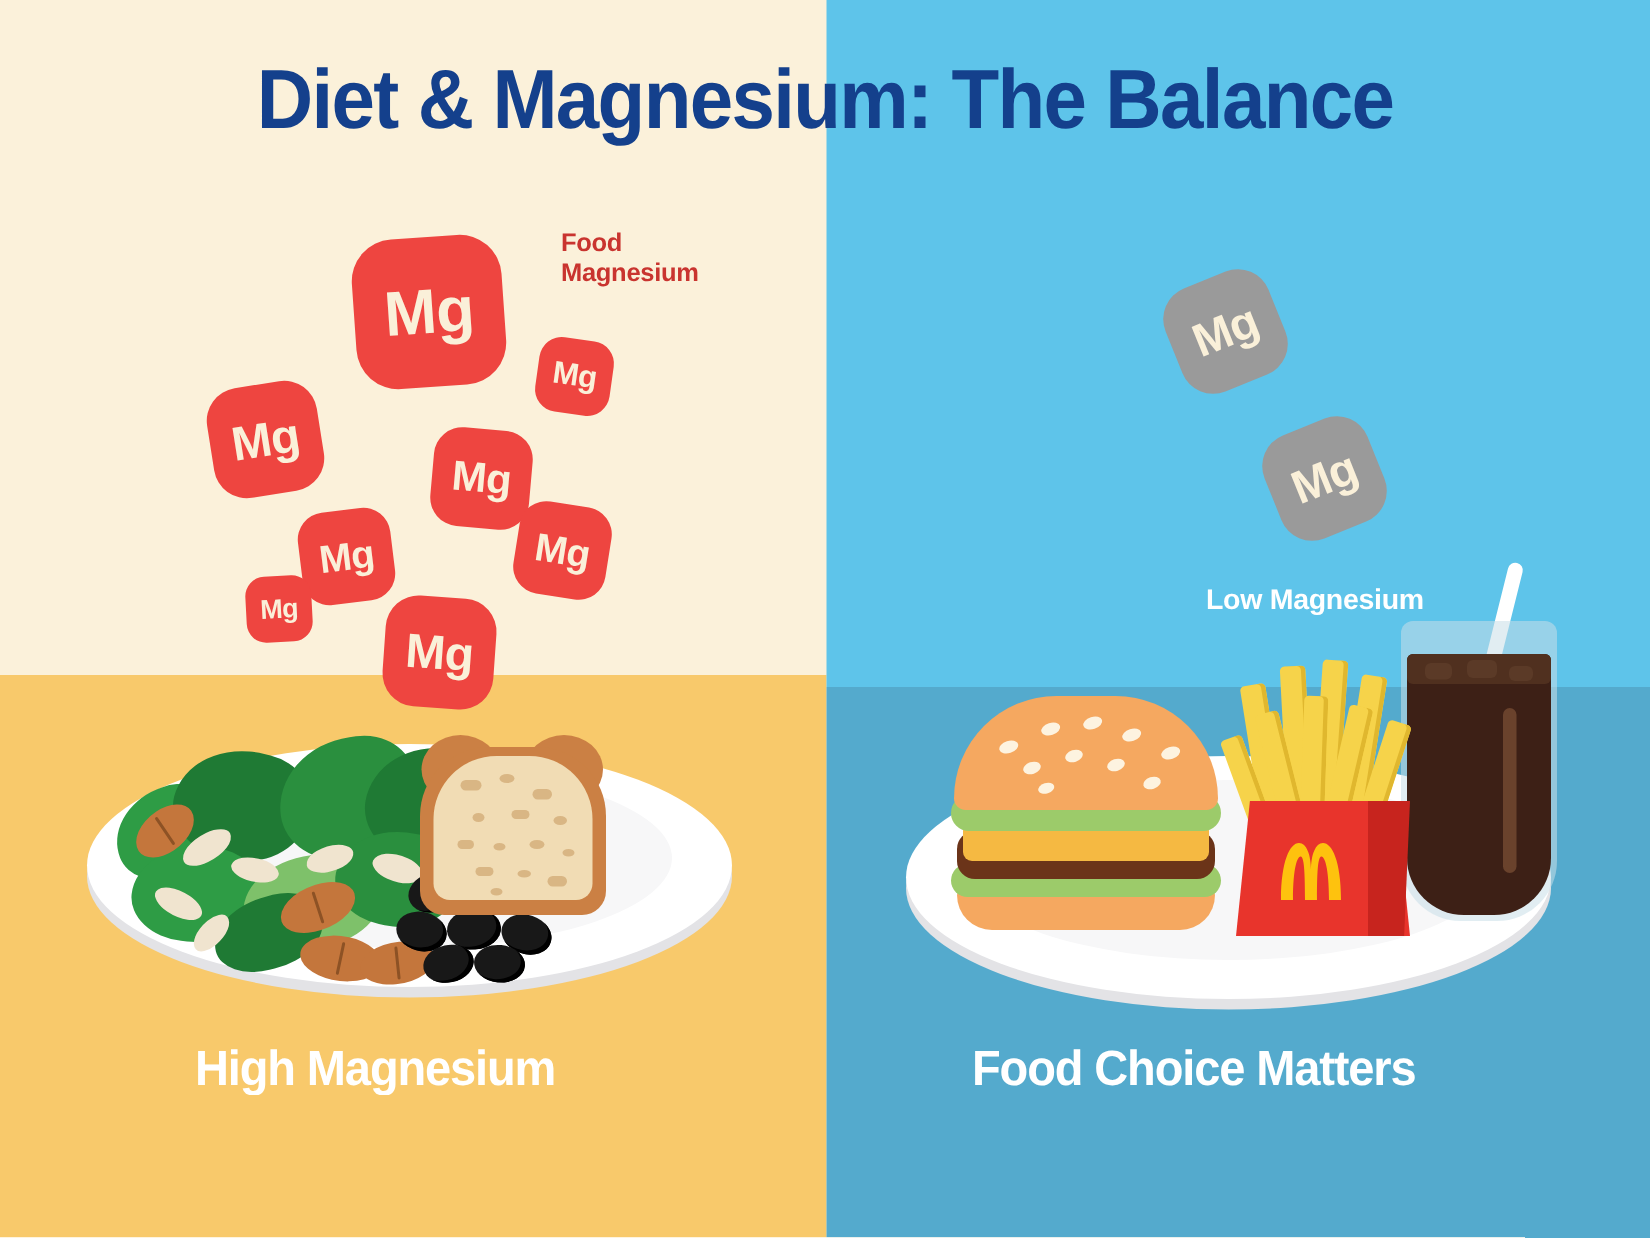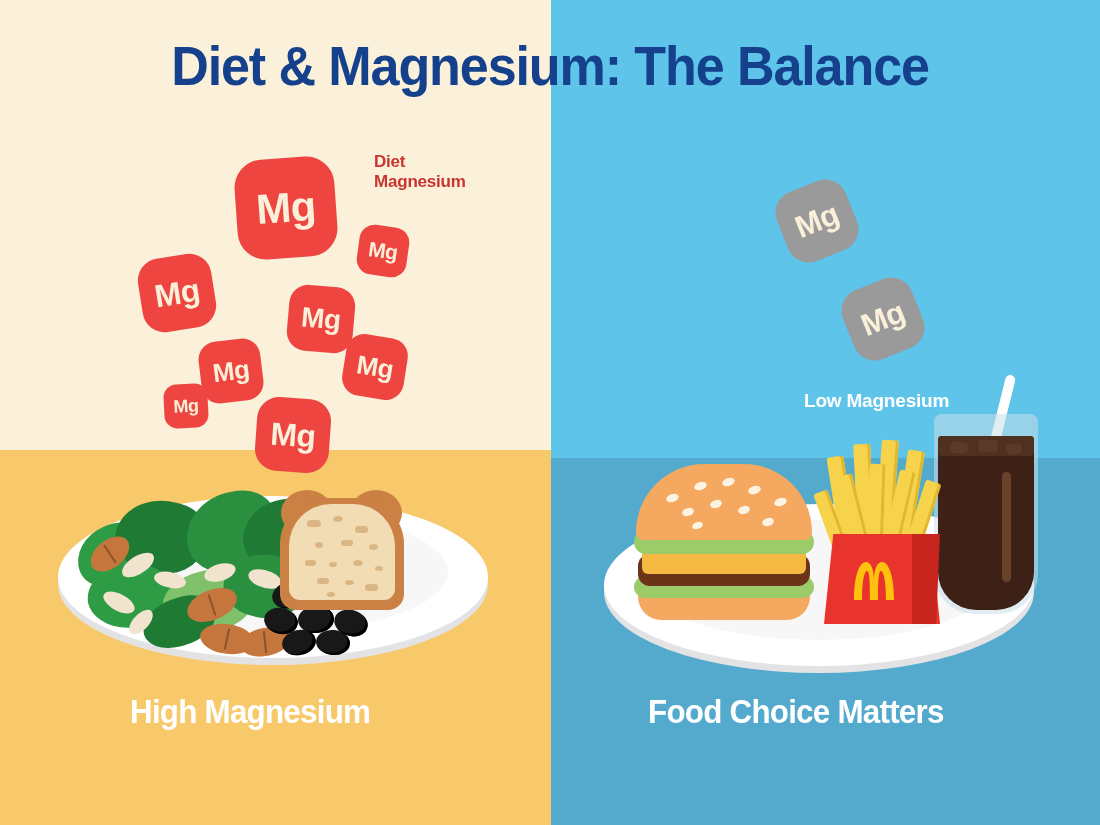--- a/index.html
+++ b/index.html
@@ -214,21 +214,21 @@
       <div class="mg red" style="left: 344px; top: 336px; width: 62px; height: 62px; font-size: 26px; border-radius: 18px; transform: rotate(9deg);">Mg</div>
       <div class="mg red" style="left: 164px; top: 384px; width: 44px; height: 44px; font-size: 18px; border-radius: 13px; transform: rotate(-3deg);">Mg</div>
       <div class="mg red" style="left: 256px; top: 398px; width: 74px; height: 74px; font-size: 32px; border-radius: 22px; transform: rotate(4deg);">Mg</div>
     </div>
   <div id="mg-right-cluster">
       <div class="mg grey" style="left: 780px; top: 184px; width: 74px; height: 74px; font-size: 31px; border-radius: 22px; transform: rotate(-22deg);">Mg</div>
       <div class="mg grey" style="left: 846px; top: 282px; width: 74px; height: 74px; font-size: 31px; border-radius: 22px; transform: rotate(-22deg);">Mg</div>
     </div>
 
   <div id="label-high">
-    <div>Diet</div>
+    <div>Food</div>
     <div>Magnesium</div>
   </div>
   <div id="label-low">Low Magnesium</div>
 
   <div id="plate-left">
     <div class="plate-base"></div>
     <div class="plate-inner"></div>
 
     <div class="leaf" style="left:176px;top:18px;width:36px;height:42px;background:#e8443c;border-radius:50%;"></div>
     <div class="leaf" style="left:222px;top:24px;width:30px;height:36px;background:#e8443c;border-radius:50%;"></div>

